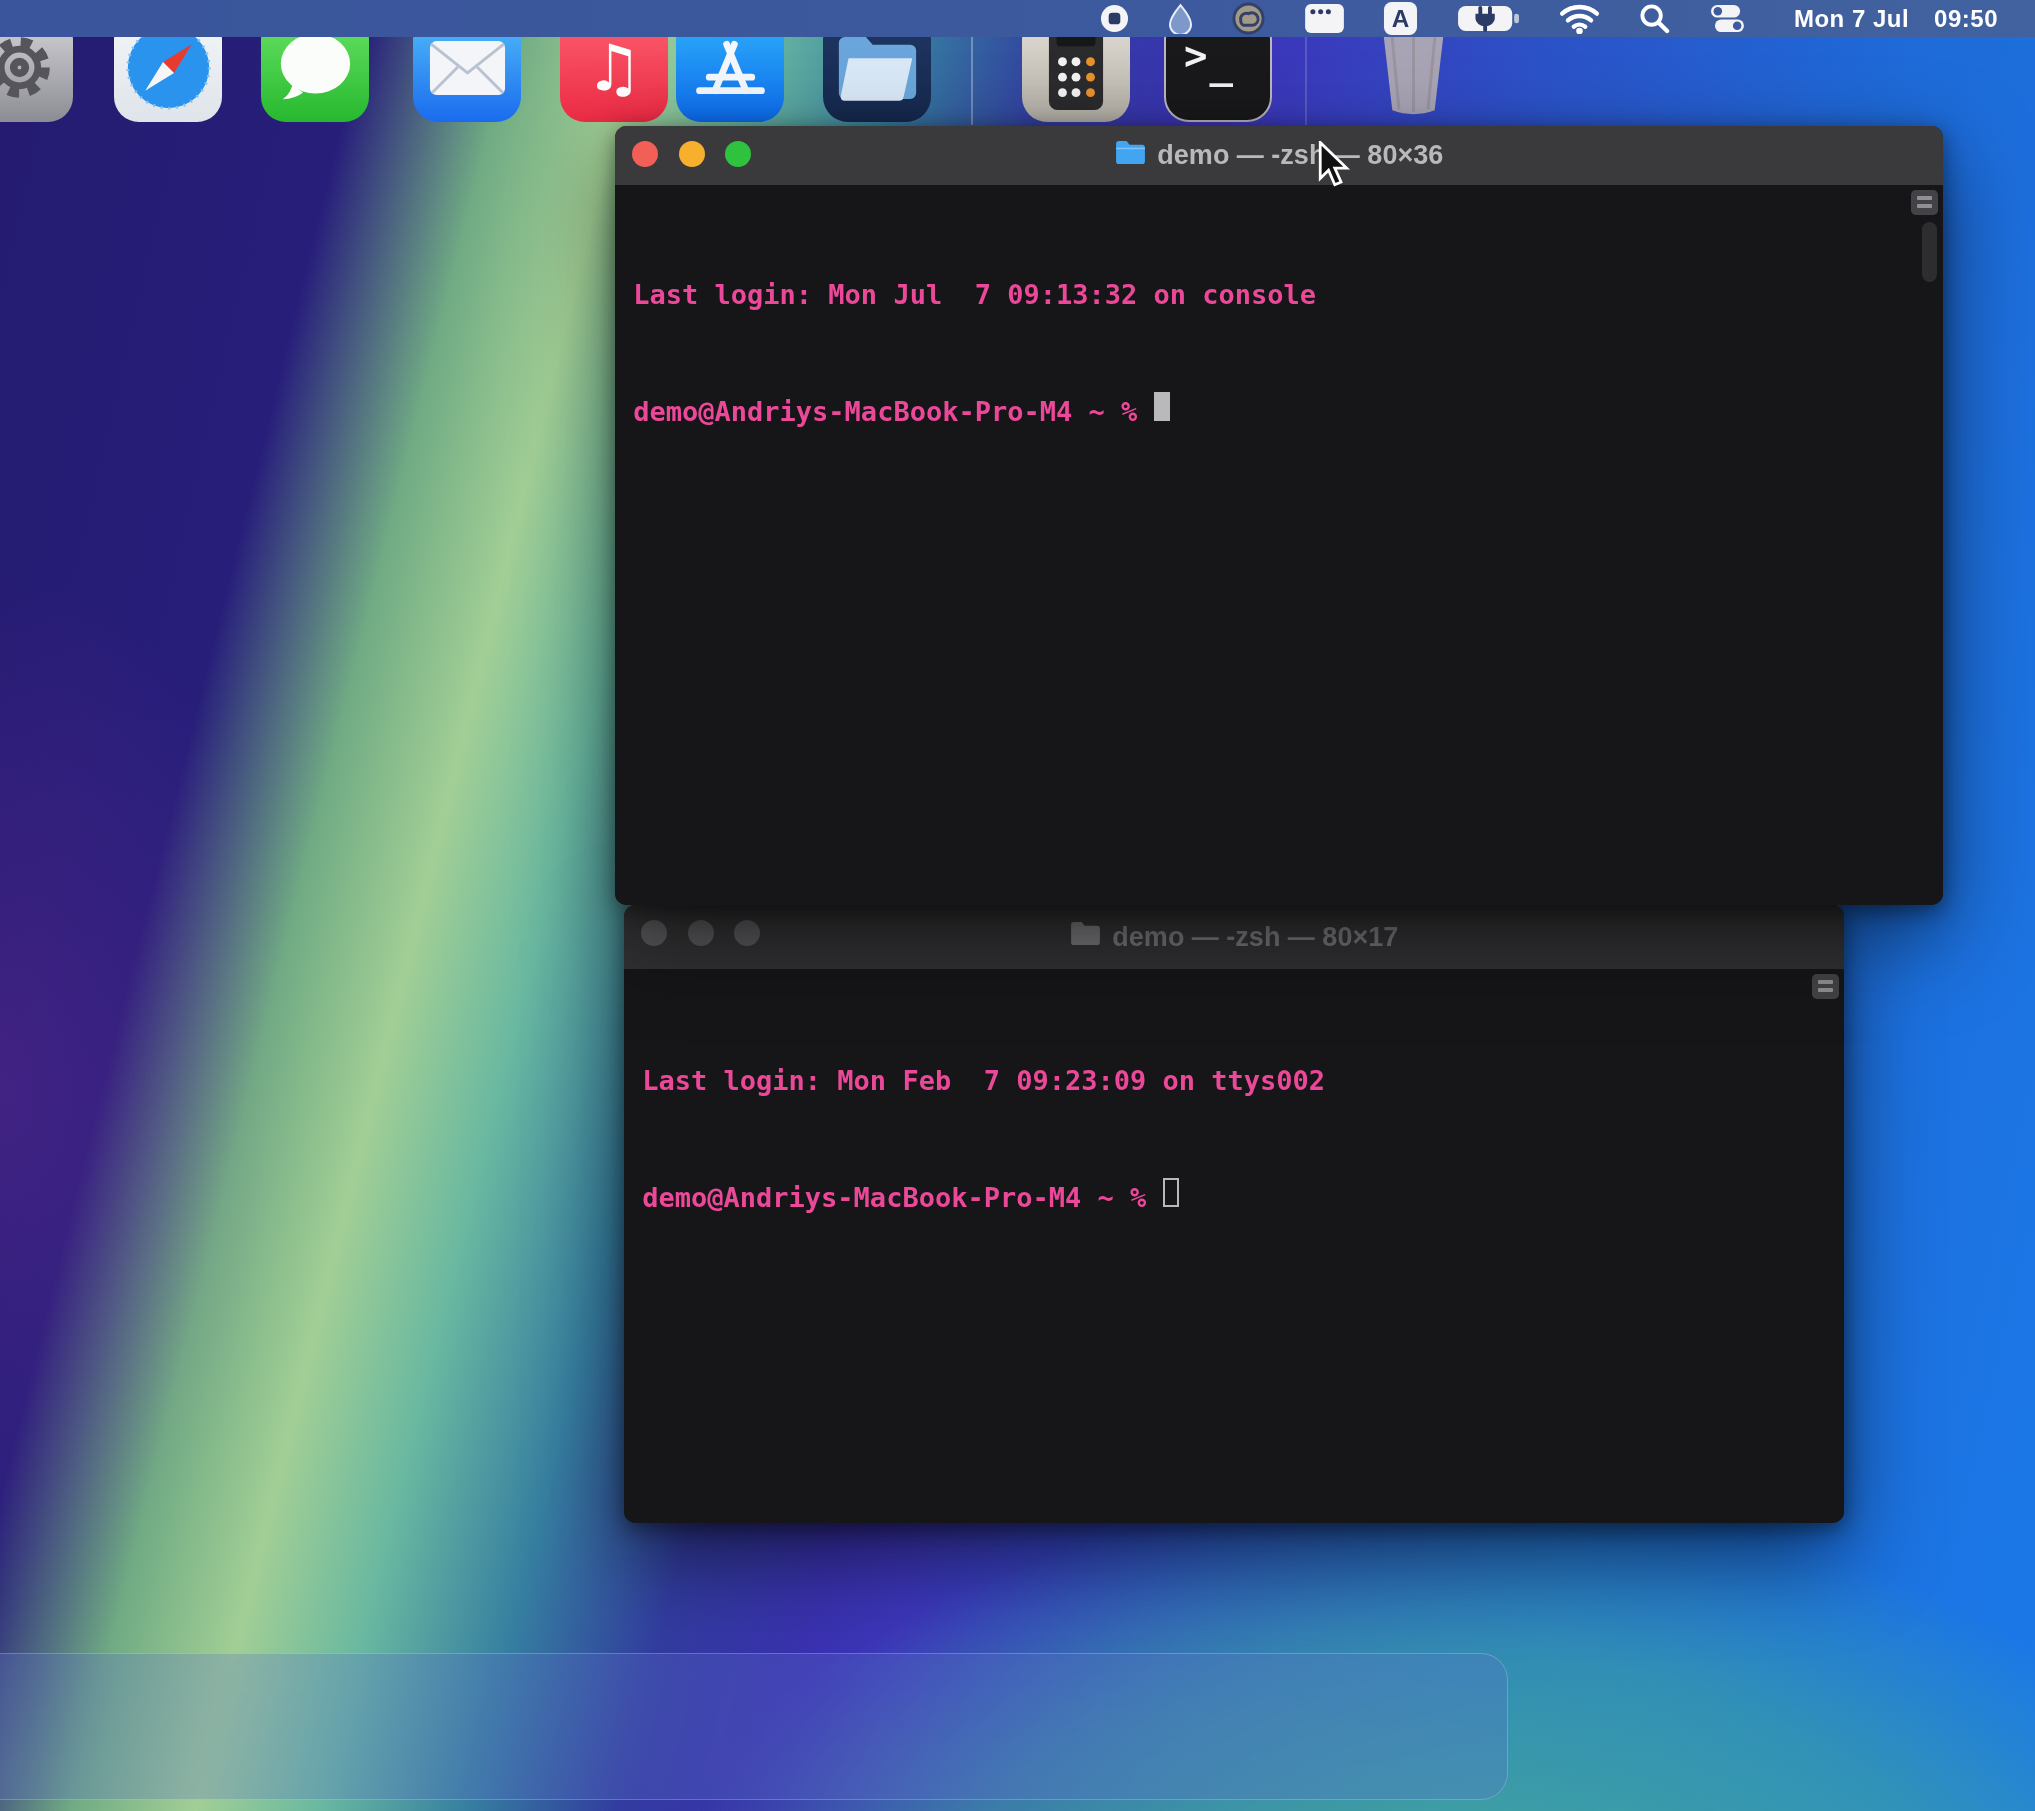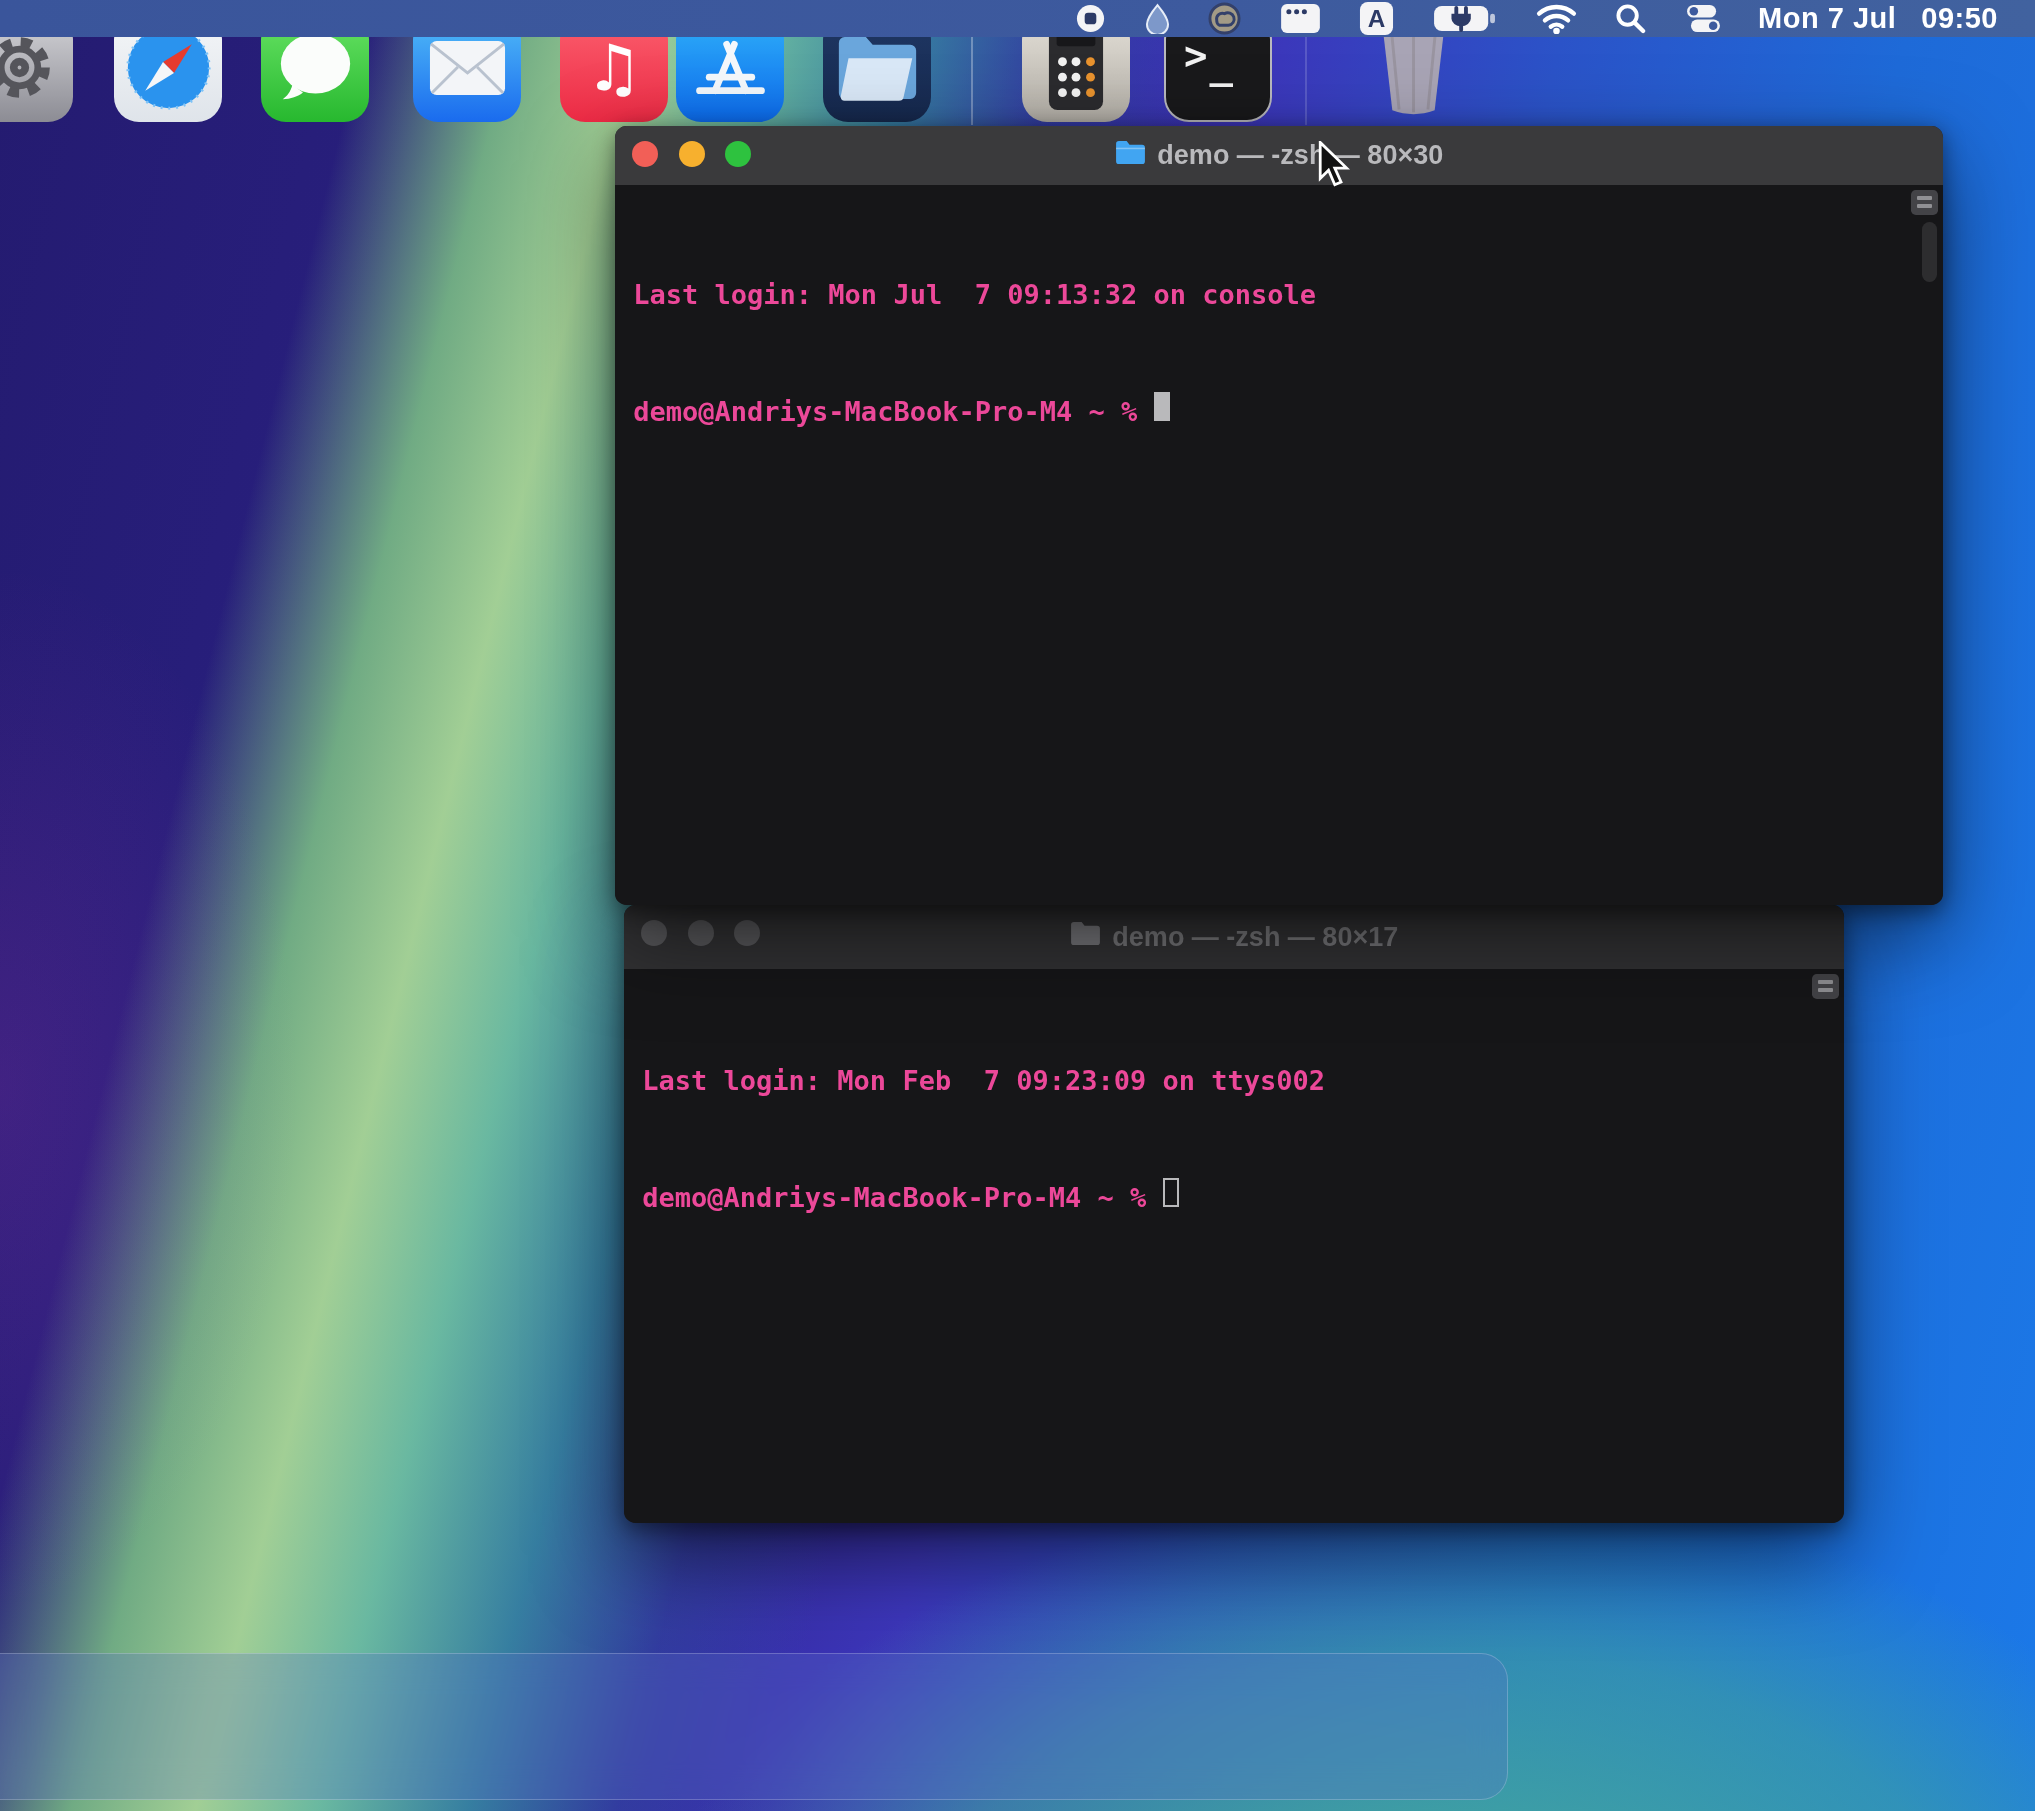--- a/index.html
+++ b/index.html
@@ -12,21 +12,21 @@
       linear-gradient(104deg, rgba(0,0,0,0) 15%, rgba(120,186,132,0.90) 21%, rgba(168,216,150,0.95) 26%, rgba(114,205,164,0.88) 31%, rgba(56,160,166,0.72) 37%, rgba(40,112,162,0.25) 43%, rgba(0,0,0,0) 49%),
       linear-gradient(103deg, #241b70 0%, #2a2184 28%, #352a9e 42%, #3c36ba 52%, #2b53c8 64%, #1e6ad8 78%, #1b79e8 100%);
   }
 
   
   .menubar{position:absolute;left:0;top:0;width:100%;height:37px;
     background:linear-gradient(90deg,#3a559b 0%,#3d5a9e 60%,#41629f 100%);
     display:flex;align-items:center;justify-content:flex-end;z-index:50;}
   .mb-right{display:flex;align-items:center;gap:0;height:100%;padding-right:37px;}
   .mb-icon{height:37px;display:flex;align-items:center;justify-content:center;padding:0 19.3px;}
-  .mb-clock{color:#ffffff;font-size:29px;font-weight:600;letter-spacing:0.5px;display:flex;gap:25px;margin-left:17px;text-align:right;}
+  .mb-clock{color:#ffffff;font-size:24px;font-weight:600;letter-spacing:0.5px;display:flex;gap:25px;margin-left:29px;text-align:right;}
 
   
   .window{position:absolute;border-radius:11.6px;background:rgba(24,24,26,0.97);
     box-shadow:0 33px 87px rgba(0,0,0,0.55), 0 5.8px 21px rgba(0,0,0,0.45);}
   .win-front{left:615px;top:126px;width:1328px;height:779px;z-index:20;}
   .win-back{left:624px;top:905px;width:1220px;height:618px;z-index:10;}
   .titlebar{position:relative;height:59px;border-radius:11.6px 11.6px 0 0;
     background:#3a3a3c;display:flex;align-items:center;justify-content:center;}
   .win-back .titlebar{height:64px;background:#323234;}
   .tl{position:absolute;top:15.4px;width:26px;height:26px;border-radius:50%;}
@@ -186,21 +186,21 @@
       <span class="tl red"></span>
       <span class="tl yellow"></span>
       <span class="tl green"></span>
       <div class="title">
         <span>
           <svg width="31" height="25" viewBox="0 0 32 26">
               <path d="M1 4 a3 3 0 0 1 3 -3 h8 l3 4 h13 a3 3 0 0 1 3 3 v14 a3 3 0 0 1 -3 3 h-24 a3 3 0 0 1 -3 -3 Z" fill="#41a5f2"></path>
               <rect x="1" y="8" width="30" height="1.6" fill="rgba(255,255,255,0.35)"></rect>
             </svg>
         </span>
-        <span>demo — -zsh — 80×30</span>
+        <span>demo — -zsh — 80×36</span>
       </div>
     </div>
     <div class="term">
       <div>Last login: Mon Jul  7 09:13:32 on console</div>
       <div class="promptline"><span>demo@Andriys-MacBook-Pro-M4 ~ %</span><span class="cursor-block"></span></div>
       <div class="scrollbtn"><i></i><i></i></div>
       <div class="scrollthumb"></div>
     </div>
   </div>
 

